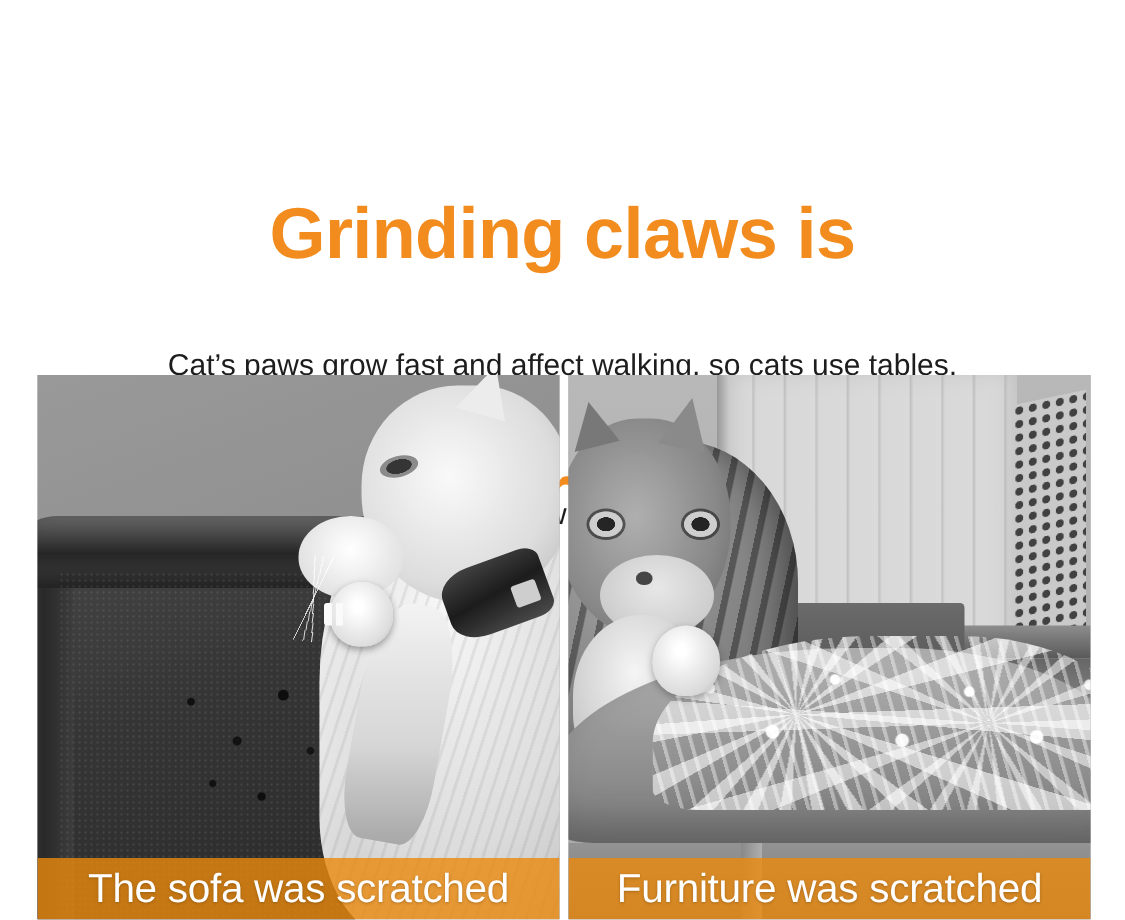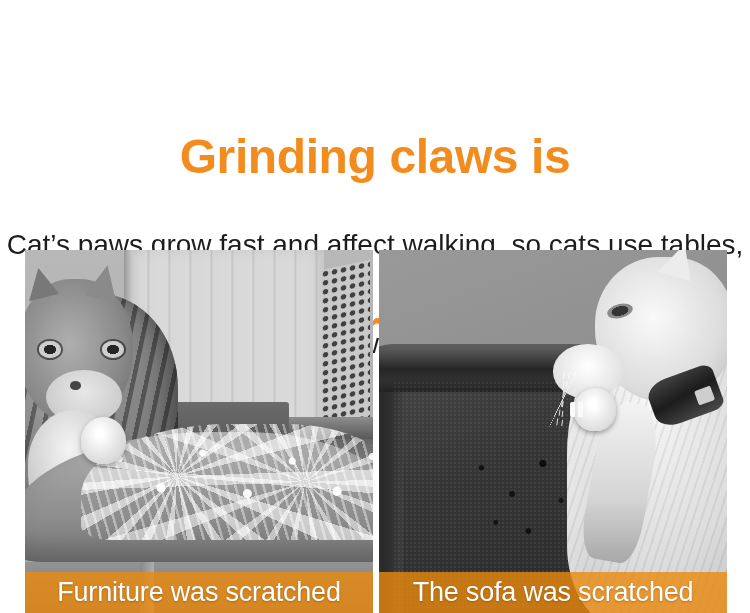--- a/index.html
+++ b/index.html
@@ -35,21 +35,21 @@
     white-space: pre;
   }
 
   .subtitle {
     position: absolute;
     top: 162px;
     left: 0;
     width: 750px;
     text-align: center;
     color: #1d1d1d;
-    font-size: 28px;
+    font-size: 20px;
     line-height: 33px;
     font-weight: normal;
     white-space: pre;
   }
 
   
   .panels {
     position: absolute;
     top: 250px;
     left: 25px;
@@ -357,20 +357,44 @@
     <div>Grinding claws is</div>
     <div>the nature of cats</div>
   </div>
 
   <div class="subtitle">
     <div>Cat’s paws grow fast and affect walking, so cats use tables,</div>
     <div>sofas, etc. as paw grinding grounds</div>
   </div>
 
   <div class="panels">
+
+    <div class="panel">
+      <div class="photo">
+        <div class="rp-wall"></div>
+        <div class="rp-sofa-back"></div>
+        <div class="rp-sofa-side"></div>
+        <div class="rp-sofa-roll"></div>
+        <div class="rp-sofa-texture"></div>
+        <div class="rp-scratch-debris"></div>
+        <div class="rp-cat-body"></div>
+        <div class="rp-cat-fur"></div>
+        <div class="rp-cat-head"></div>
+        <div class="rp-ear"></div>
+        <div class="rp-eye"></div>
+        <div class="rp-muzzle"></div>
+        <div class="rp-whiskers"></div>
+        <div class="rp-collar"></div>
+        <div class="rp-collar-buckle"></div>
+        <div class="rp-foreleg"></div>
+        <div class="rp-fore-paw"></div>
+        <div class="rp-claws"></div>
+      </div>
+      <div class="caption">The sofa was scratched</div>
+    </div>
 
     <div class="panel">
       <div class="photo">
         <div class="lp-wall"></div>
         <div class="lp-door"></div>
         <div class="lp-door-frame"></div>
         <div class="lp-vent"></div>
         <div class="lp-baseboard"></div>
         <div class="lp-dark-box"></div>
         <div class="lp-floorshadow"></div>
@@ -386,38 +410,14 @@
         <div class="lp-chest"></div>
         <div class="lp-floor"></div>
         <div class="lp-arm"></div>
         <div class="lp-shred"></div>
         <div class="lp-paw"></div>
         <div class="lp-leg"></div>
       </div>
       <div class="caption">Furniture was scratched</div>
     </div>
 
-    <div class="panel">
-      <div class="photo">
-        <div class="rp-wall"></div>
-        <div class="rp-sofa-back"></div>
-        <div class="rp-sofa-side"></div>
-        <div class="rp-sofa-roll"></div>
-        <div class="rp-sofa-texture"></div>
-        <div class="rp-scratch-debris"></div>
-        <div class="rp-cat-body"></div>
-        <div class="rp-cat-fur"></div>
-        <div class="rp-cat-head"></div>
-        <div class="rp-ear"></div>
-        <div class="rp-eye"></div>
-        <div class="rp-muzzle"></div>
-        <div class="rp-whiskers"></div>
-        <div class="rp-collar"></div>
-        <div class="rp-collar-buckle"></div>
-        <div class="rp-foreleg"></div>
-        <div class="rp-fore-paw"></div>
-        <div class="rp-claws"></div>
-      </div>
-      <div class="caption">The sofa was scratched</div>
-    </div>
-
   </div>
 </div>
 
 </body></html>

